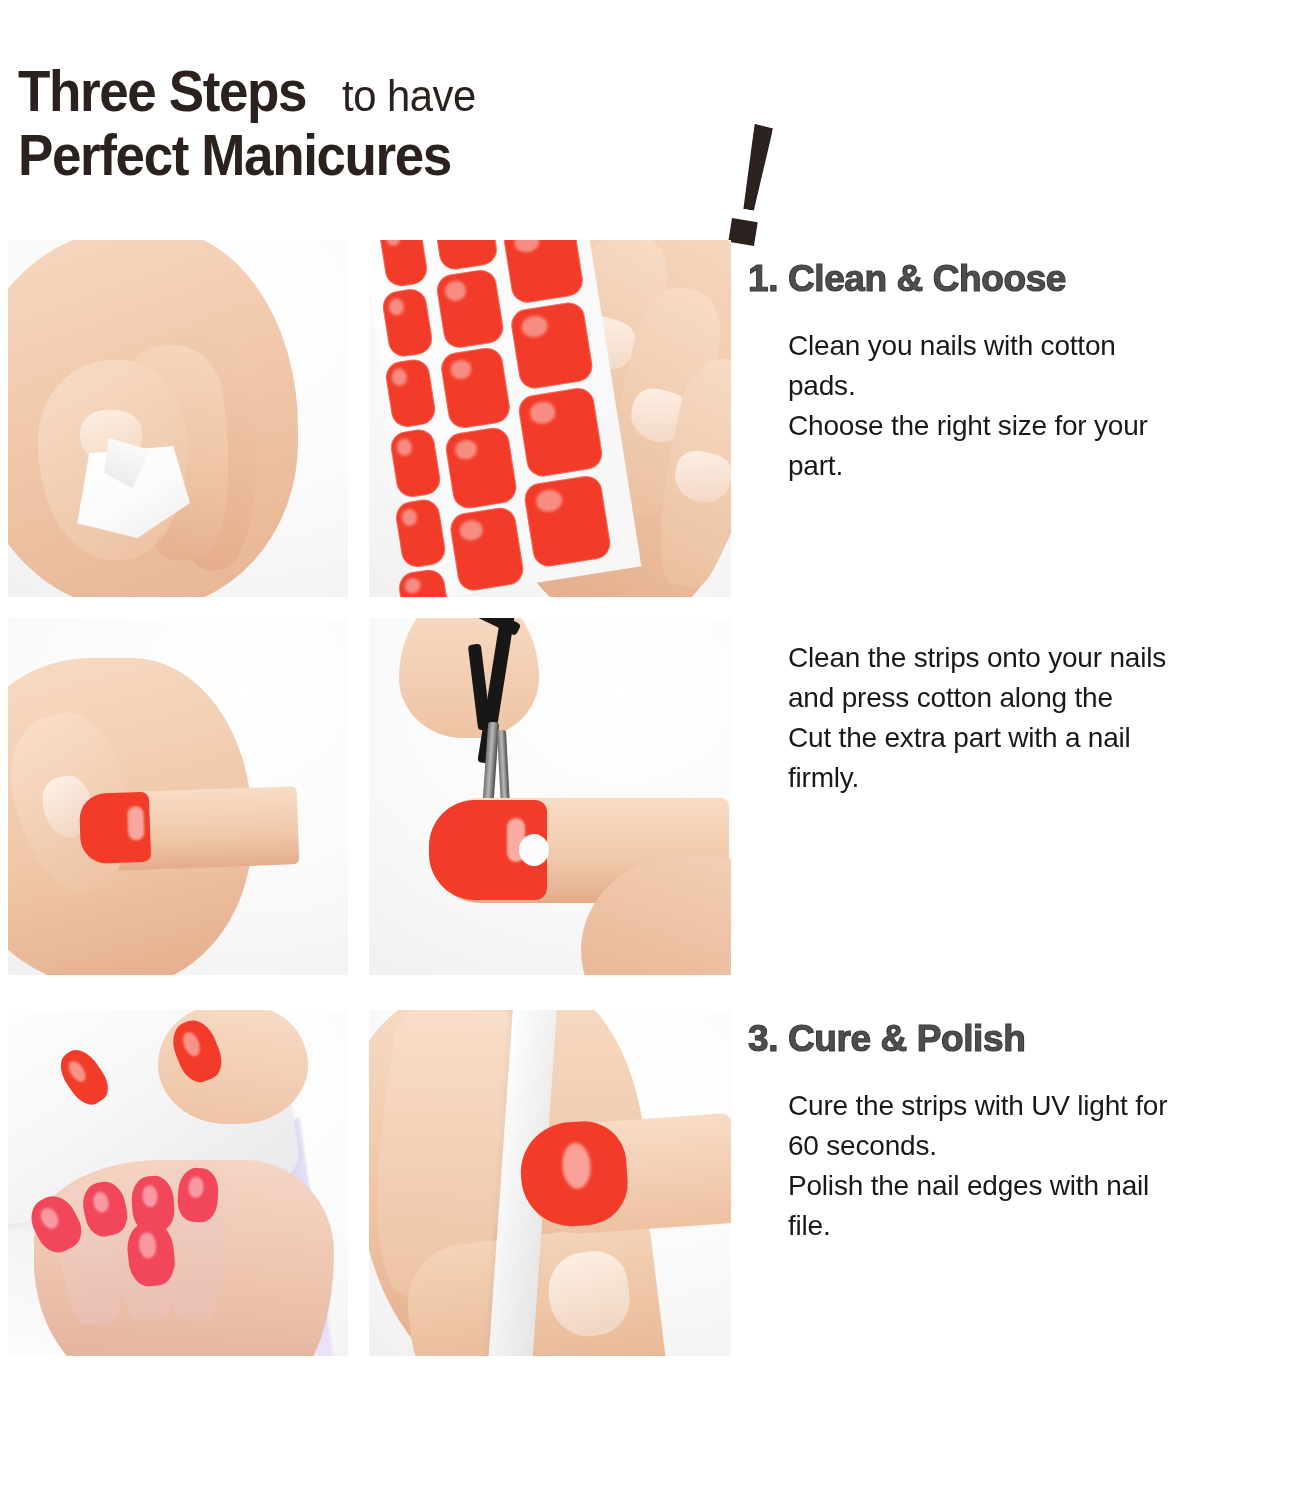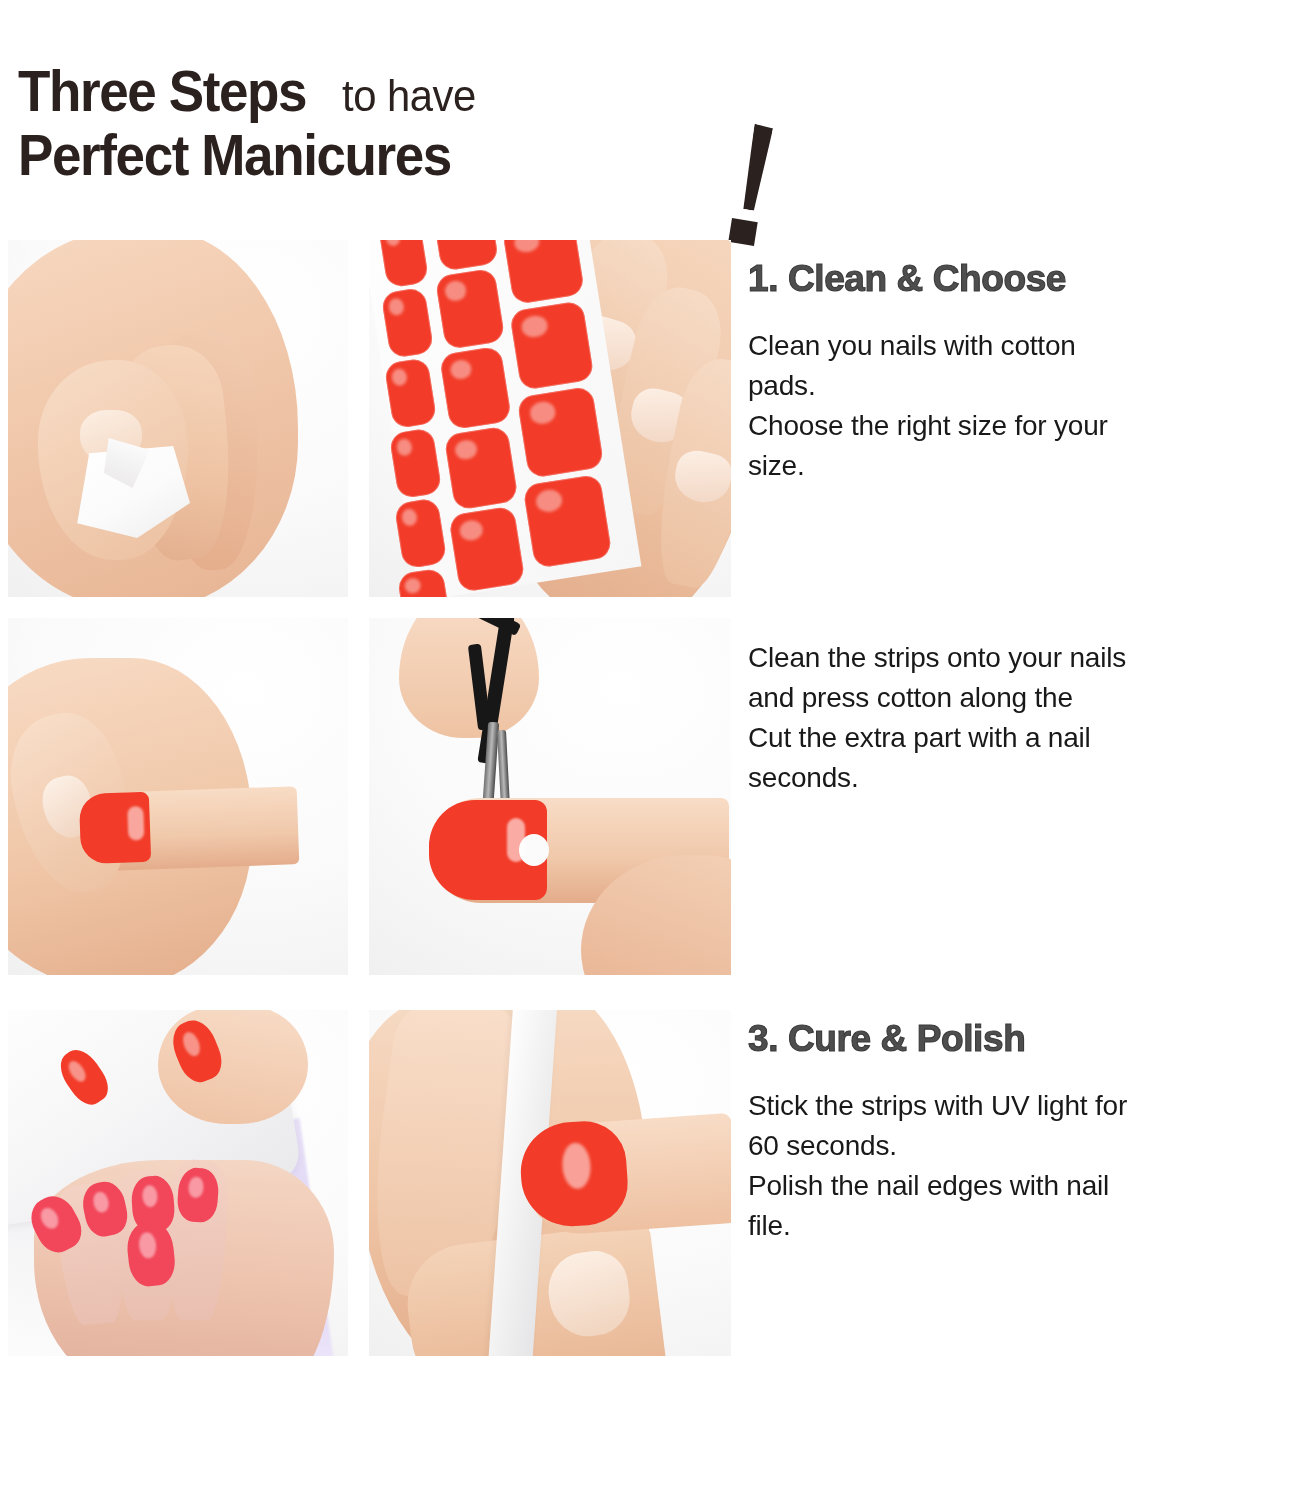--- a/index.html
+++ b/index.html
@@ -292,21 +292,21 @@
   .step-head {
     font-size:37px; font-weight:bold; color:#4e4e4e;
     letter-spacing:-0.4px; white-space:nowrap;
     -webkit-text-stroke:1.1px #3a3a3a;
     margin-bottom:26px;
   }
   .step-body {
     font-size:28px; line-height:1.43; color:#191919;
     font-weight:normal; letter-spacing:-0.2px;
   }
-  .step-body div { white-space:nowrap; }
+  .step-body div { white-space:nowrap;margin-left:40px; }
 </style>
 </head>
 <body>
 
 <div id="title-block">
   <div class="title-line" id="title-line-1">
     <span class="t-strong">Three Steps</span>
     <span class="t-light">to have</span>
   </div>
   <div class="title-line" id="title-line-2">
@@ -437,35 +437,35 @@
 </div>
 
 <div id="text-col">
 
   <div class="step" id="step-1">
     <div class="step-head">1. Clean &amp; Choose</div>
     <div class="step-body">
       <div>Clean you nails with cotton</div>
       <div>pads.</div>
       <div>Choose the right size for your</div>
-      <div>size.</div>
+      <div>part.</div>
     </div>
   </div>
 
   <div class="step" id="step-2">
     <div class="step-body">
       <div>Clean the strips onto your nails</div>
       <div>and press cotton along the</div>
       <div>Cut the extra part with a nail</div>
-      <div>seconds.</div>
+      <div>firmly.</div>
     </div>
   </div>
 
   <div class="step" id="step-3">
     <div class="step-head">3. Cure &amp; Polish</div>
     <div class="step-body">
-      <div>Stick the strips with UV light for</div>
+      <div>Cure the strips with UV light for</div>
       <div>60 seconds.</div>
       <div>Polish the nail edges with nail</div>
       <div>file.</div>
     </div>
   </div>
 </div>
 
 </body></html>

